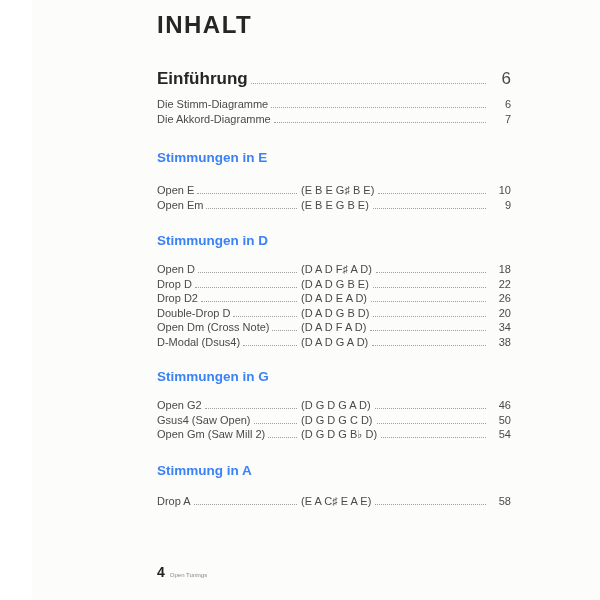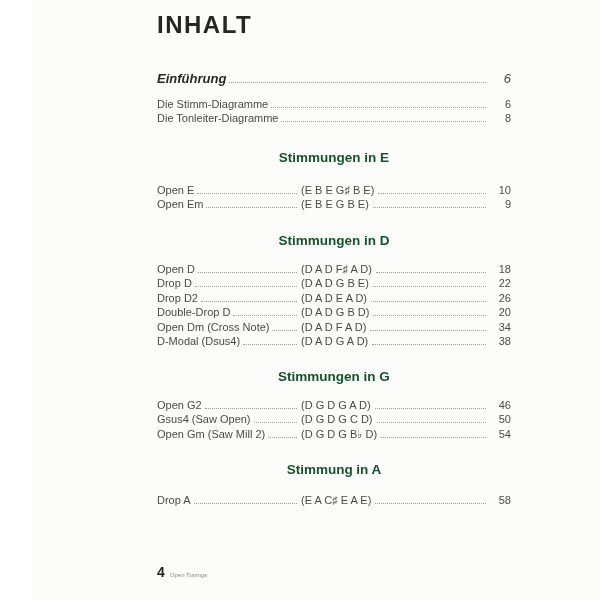--- a/index.html
+++ b/index.html
@@ -45,34 +45,32 @@
   }
   .label{white-space:nowrap;}
   .tuning{white-space:nowrap;padding:0 1px;}
   .page-num{
     flex:0 0 22px;
     text-align:right;
     white-space:nowrap;
   }
   .intro-heading-row{
     margin-top:34px;
-    font-size:13px;
-    font-style:italic;
+    font-size:17px;
   }
   .intro-heading-row .label{
     font-weight:700;
     color:#262626;
   }
   .intro-items{margin-top:10px;}
   .section-heading{
     font-size:13.5px;
     font-weight:700;
-    color:#14532d;
+    color:#3b82f6;
     line-height:16px;
-    text-align:center;
   }
   .sec-e .section-heading{margin-top:24px;}
   .sec-e .items{margin-top:17px;}
   .sec-d .section-heading{margin-top:21px;}
   .sec-d .items{margin-top:13px;}
   .sec-g .section-heading{margin-top:20px;}
   .sec-g .items{margin-top:13px;}
   .sec-a .section-heading{margin-top:21px;}
   .sec-a .items{margin-top:15px;}
   .footer{
@@ -106,23 +104,23 @@
       <span class="page-num">6</span>
     </div>
 
     <div class="intro-items">
       <div class="row">
         <span class="label">Die Stimm-Diagramme</span>
         <span class="dots"></span>
         <span class="page-num">6</span>
       </div>
       <div class="row">
-        <span class="label">Die Tonleiter-Diagramme</span>
+        <span class="label">Die Akkord-Diagramme</span>
         <span class="dots"></span>
-        <span class="page-num">8</span>
+        <span class="page-num">7</span>
       </div>
     </div>
 
     <div class="section sec-e">
       <div class="section-heading">Stimmungen in E</div>
       <div class="items">
         <div class="row">
           <span class="lead">
               <span class="label">Open E</span>
               <span class="dots"></span>

